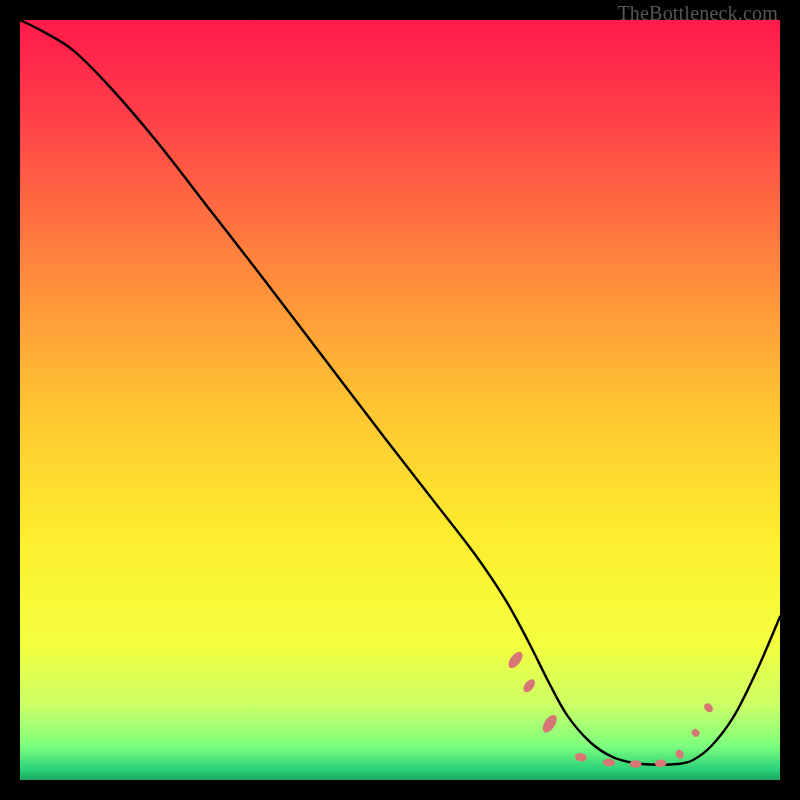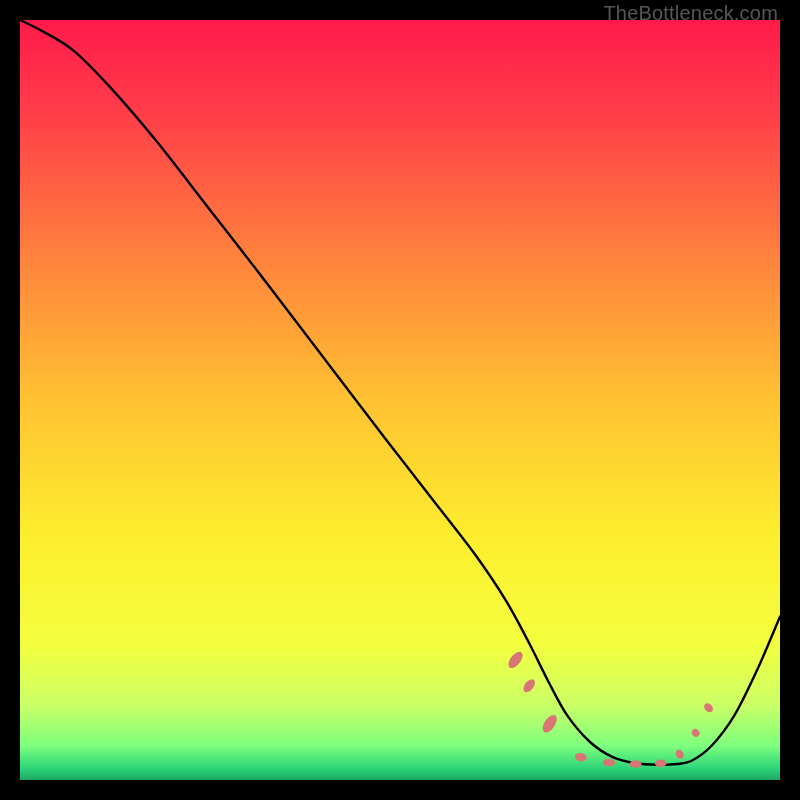--- a/index.html
+++ b/index.html
@@ -13,21 +13,21 @@
   .plot {
     position: absolute;
     left: 20px; top: 20px;
     width: 760px; height: 760px;
     overflow: hidden;
   }
   .attribution {
     position: absolute;
     top: 2px;
     right: 22px;
-    font-family: Liberation Sans, sans-serif;
+    font-family: Liberation Serif, serif;
     font-size: 20px;
     color: #565656;
     letter-spacing: 0.2px;
   }
   svg { display: block; }
 </style>
 </head>
 <body>
 
 <div class="frame">

